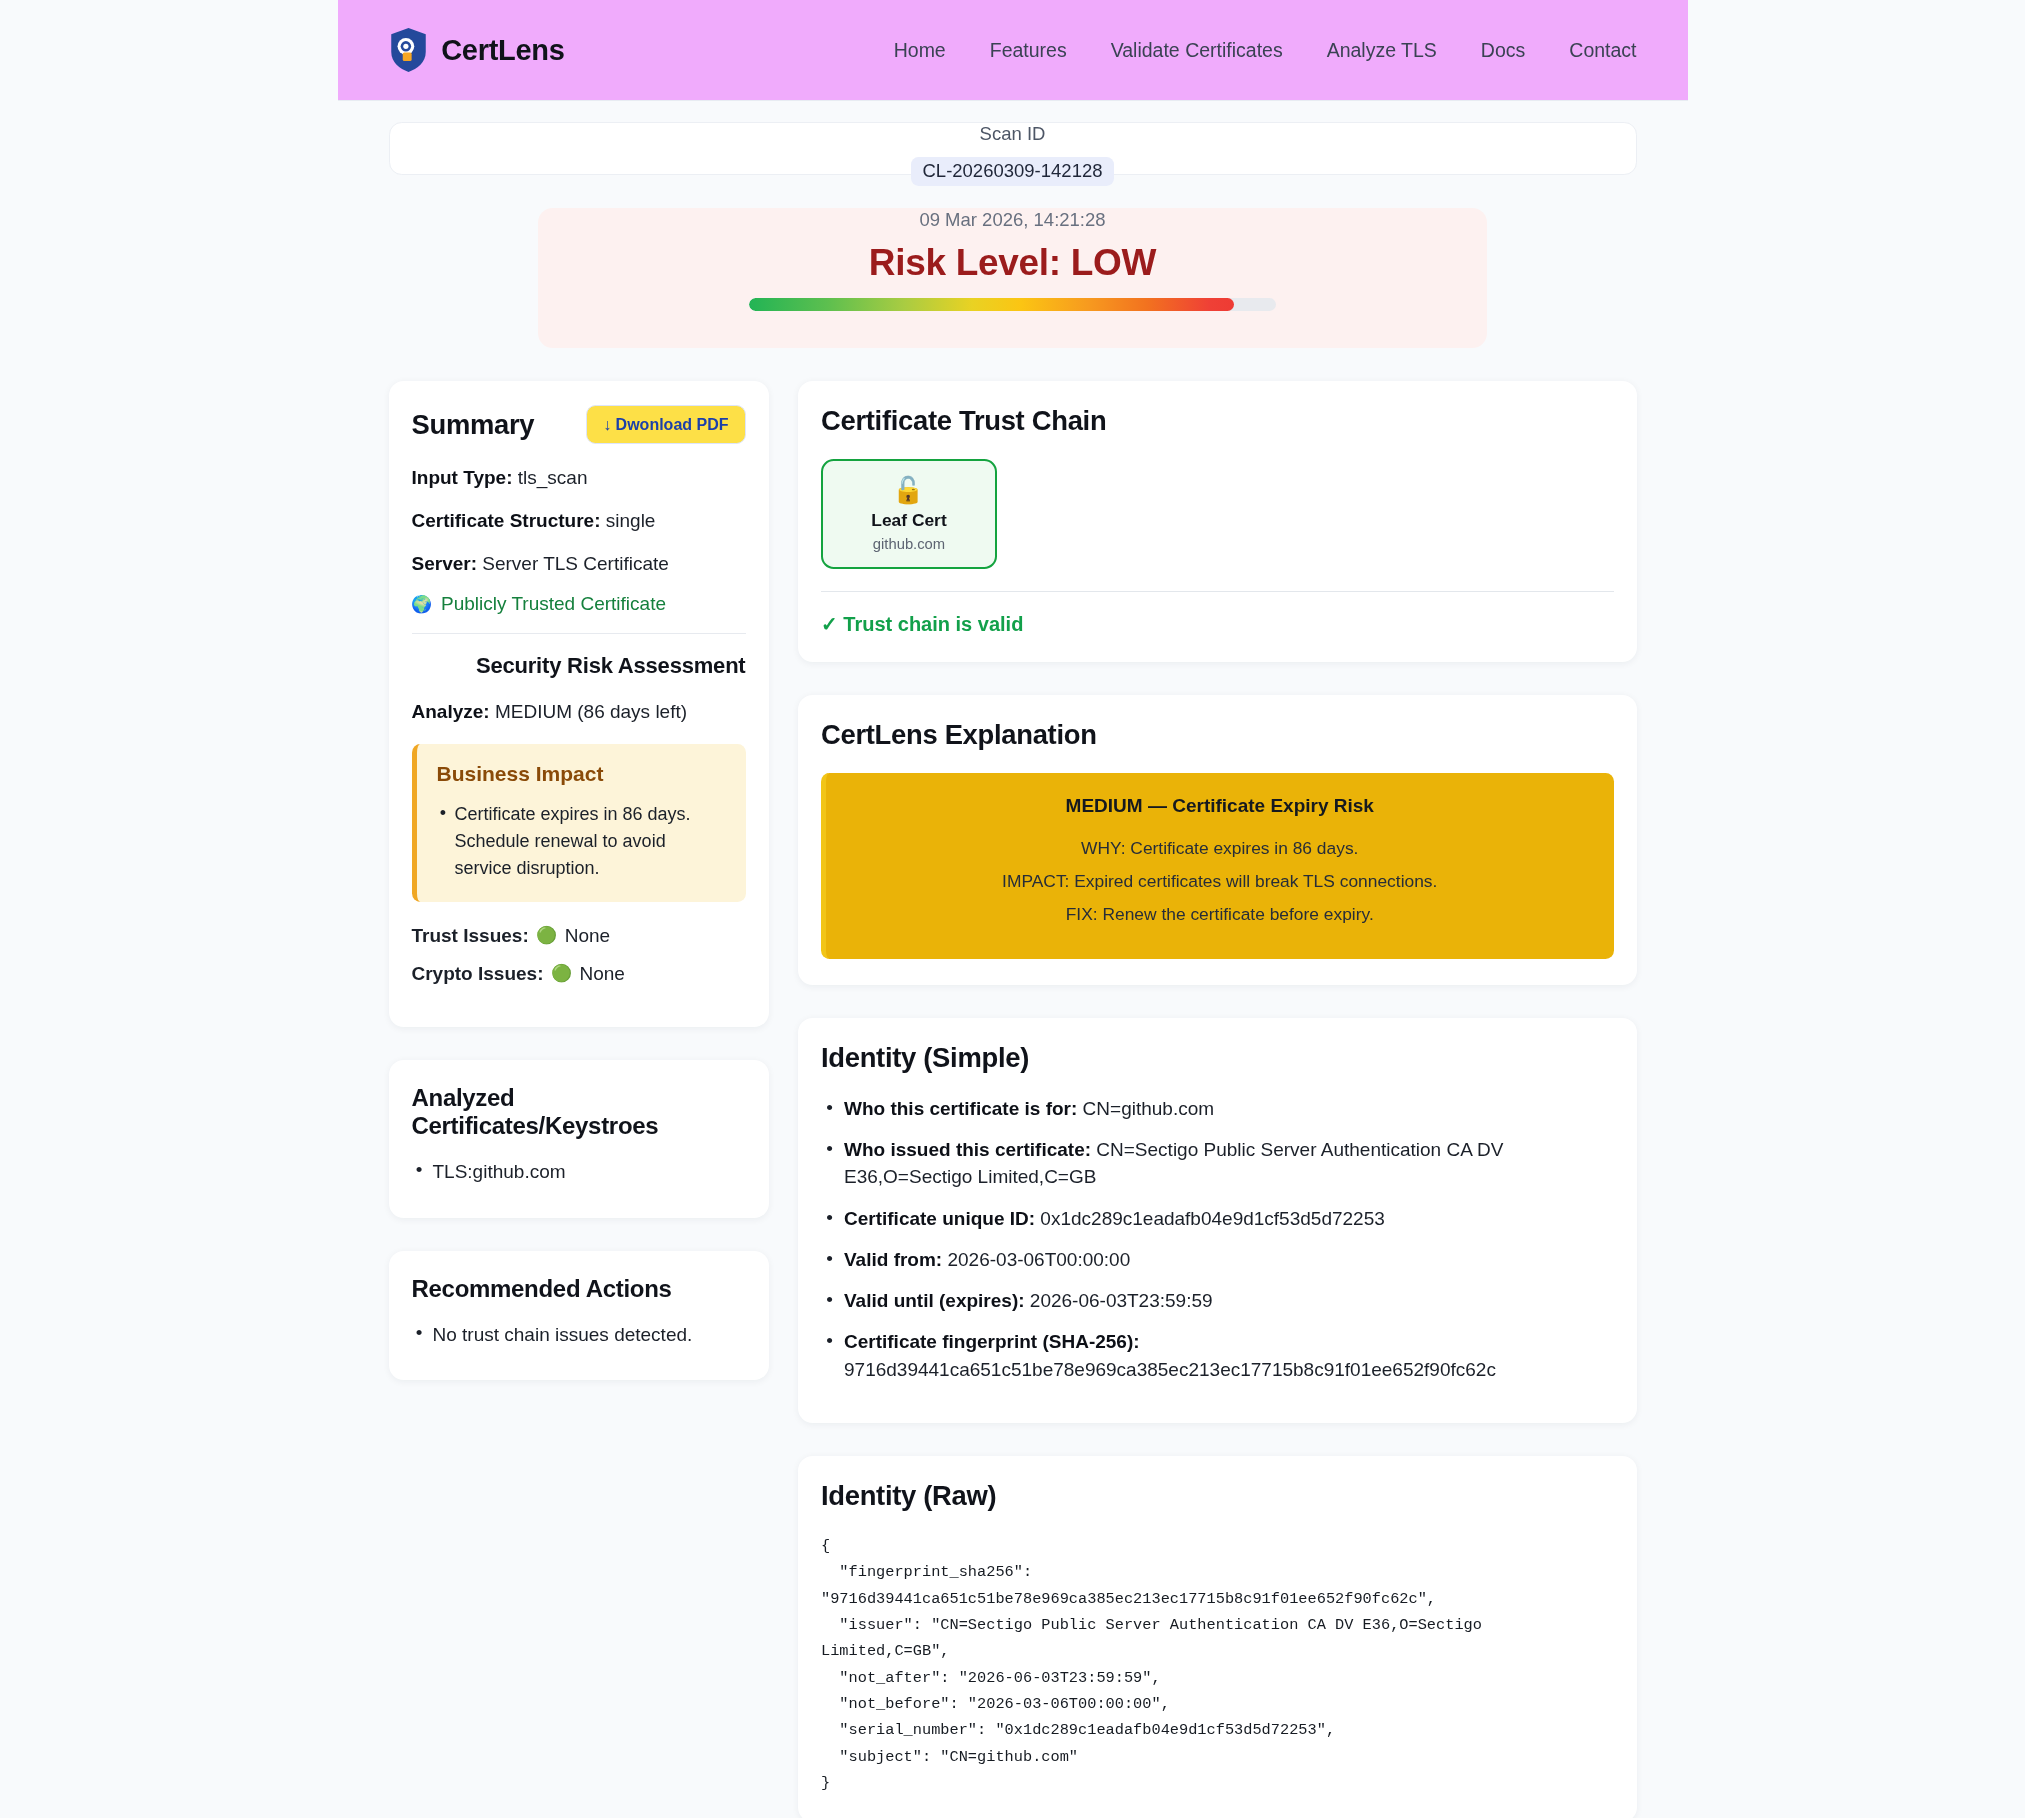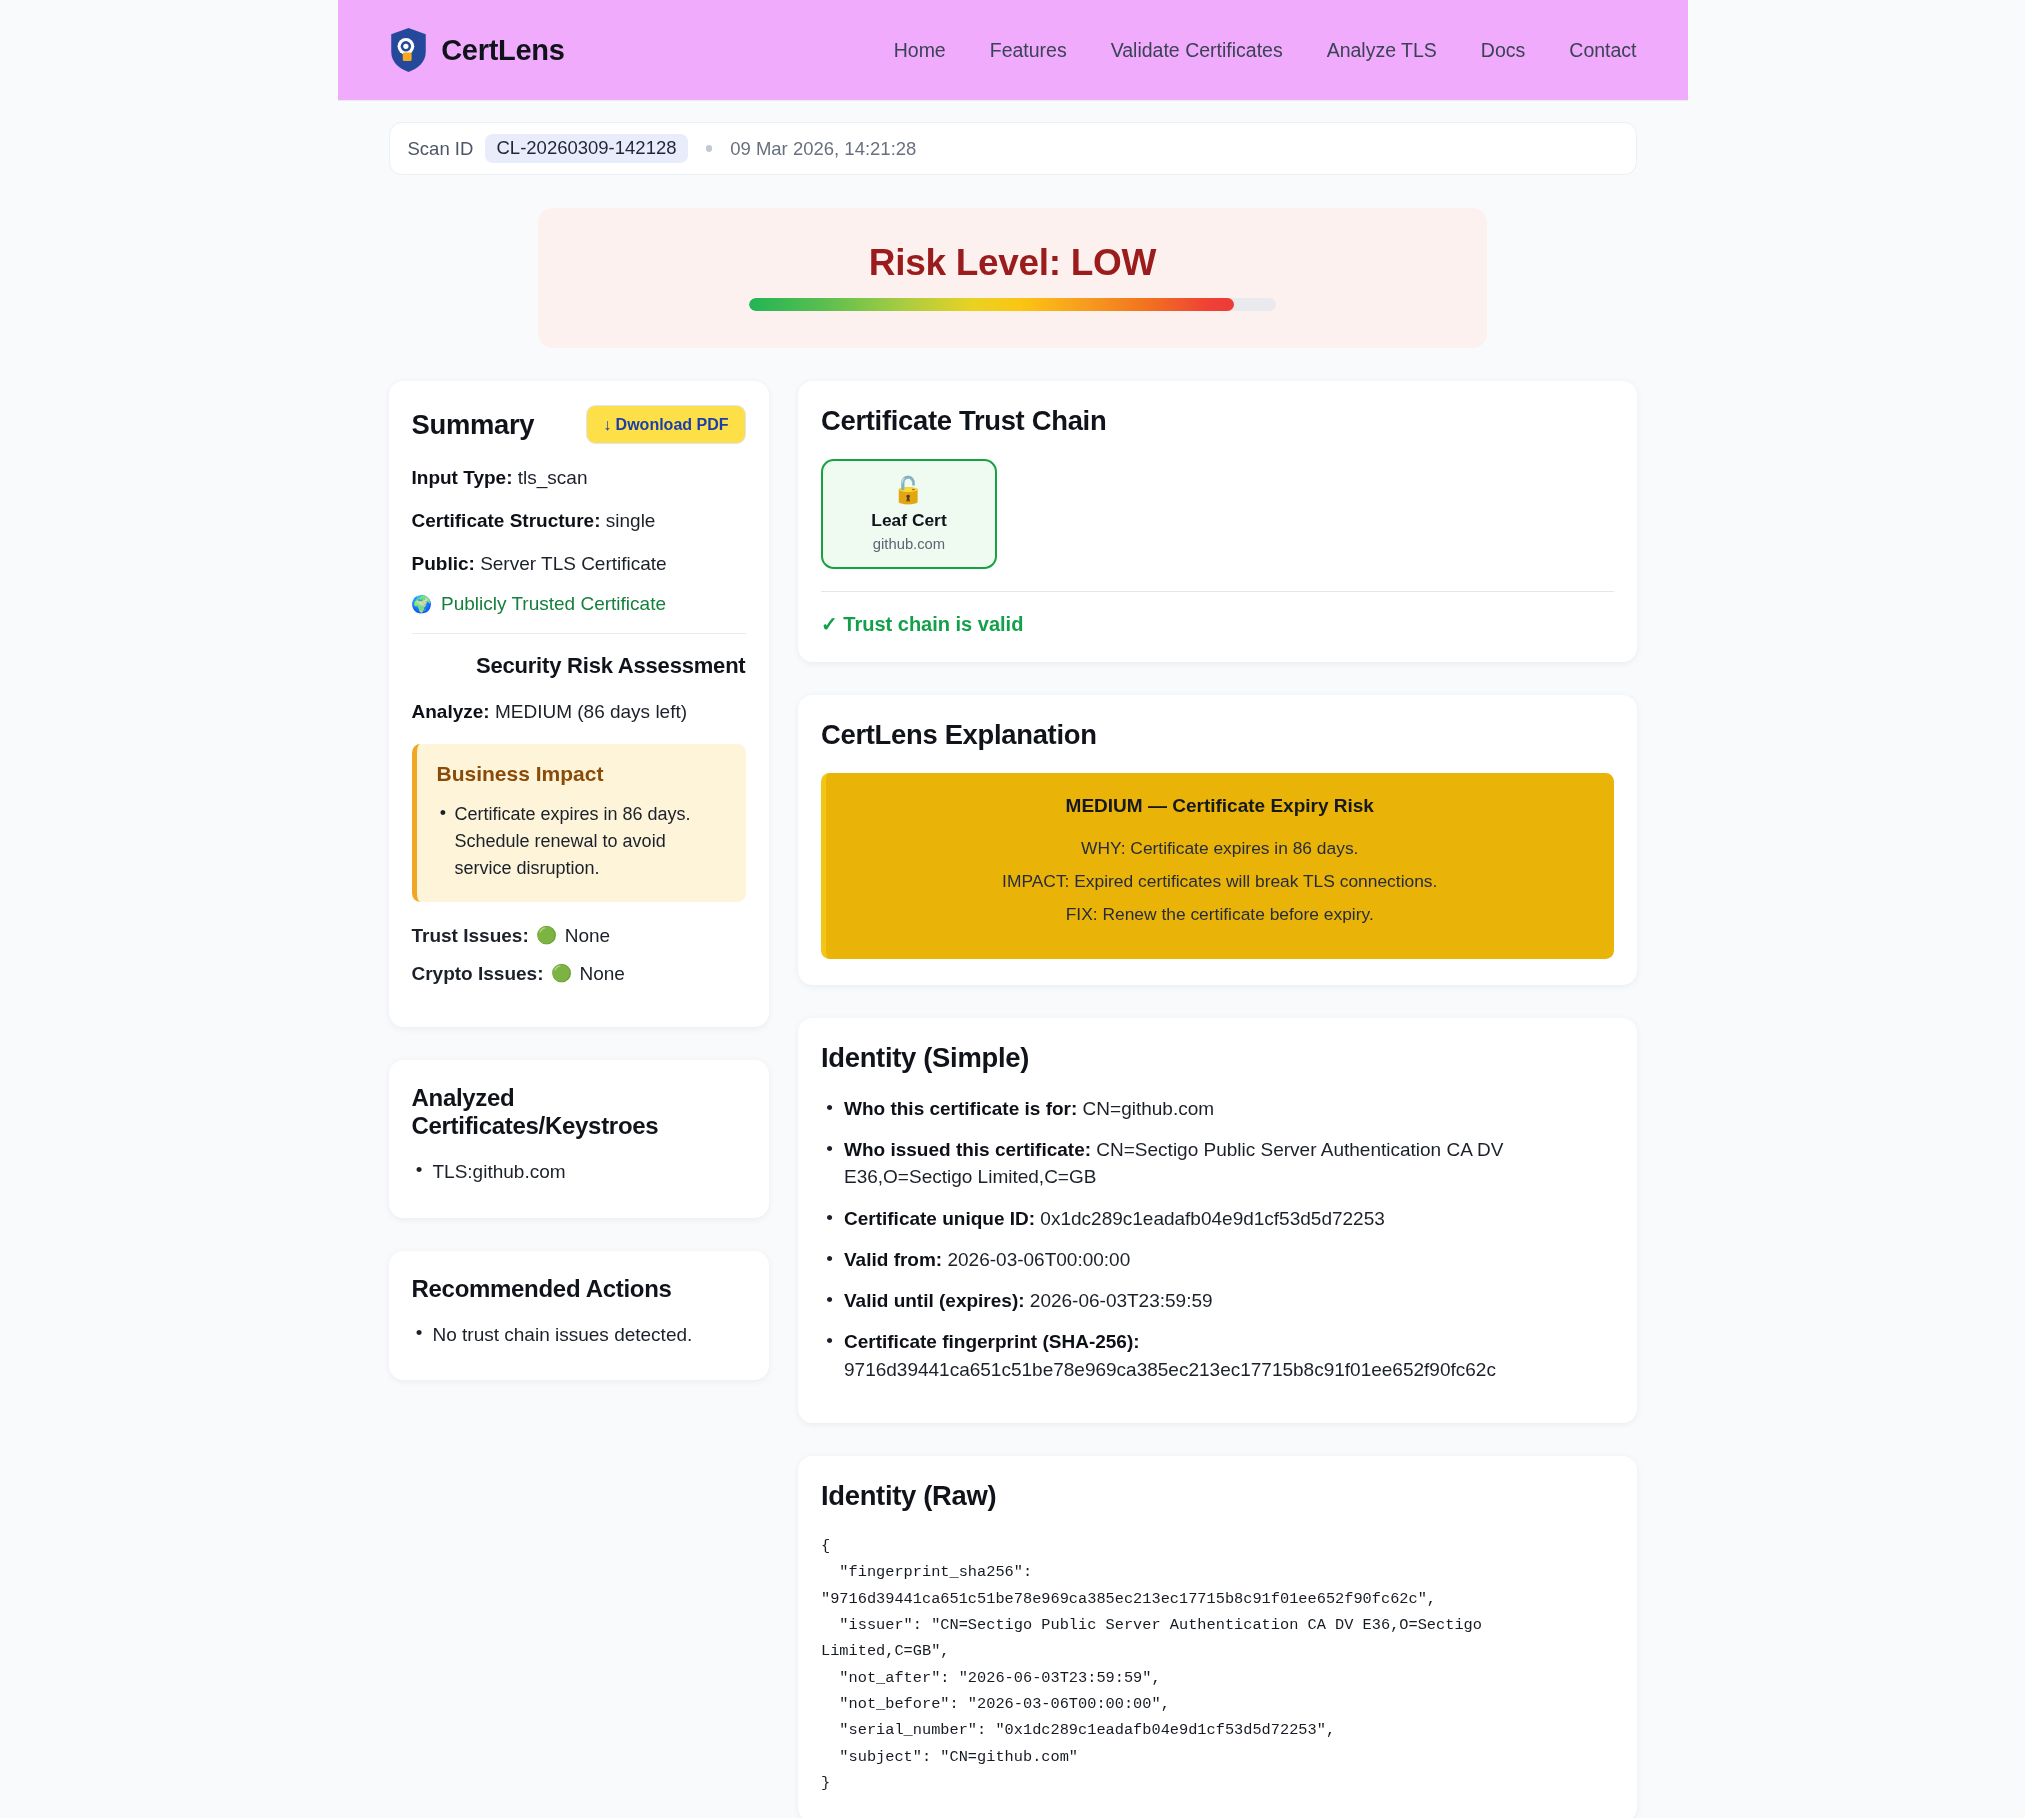--- a/index.html
+++ b/index.html
@@ -48,20 +48,21 @@
   .scan-bar-wrap { width: 1350px; margin: 0 auto; padding: 21px 51px 0 51px; }
   .scan-bar {
     background: #ffffff;
     border: 1.1px solid #eceff4;
     border-radius: 12.7px;
     height: 53px;
     display: flex;
     align-items: center;
     padding: 0 18px;
     gap: 11.6px;
+    flex-direction: column;
   }
   .scan-label { font-size: 18.5px; color: #4d5666; }
   .scan-id-chip {
     background: #e9edfb;
     color: #1f2638;
     font-size: 18.5px;
     border-radius: 7.4px;
     padding: 5.3px 11.6px;
     line-height: 1;
   }
@@ -302,21 +303,21 @@
 
         <div class="kv">
           <b>Input Type:</b>
           <span>tls_scan</span>
         </div>
         <div class="kv">
           <b>Certificate Structure:</b>
           <span>single</span>
         </div>
         <div class="kv">
-          <b>Public:</b>
+          <b>Server:</b>
           <span>Server TLS Certificate</span>
         </div>
 
         <div class="trusted-row">
           <span class="emoji">🌍</span>
           <span>Publicly Trusted Certificate</span>
         </div>
 
         <div class="divider"></div>
 

